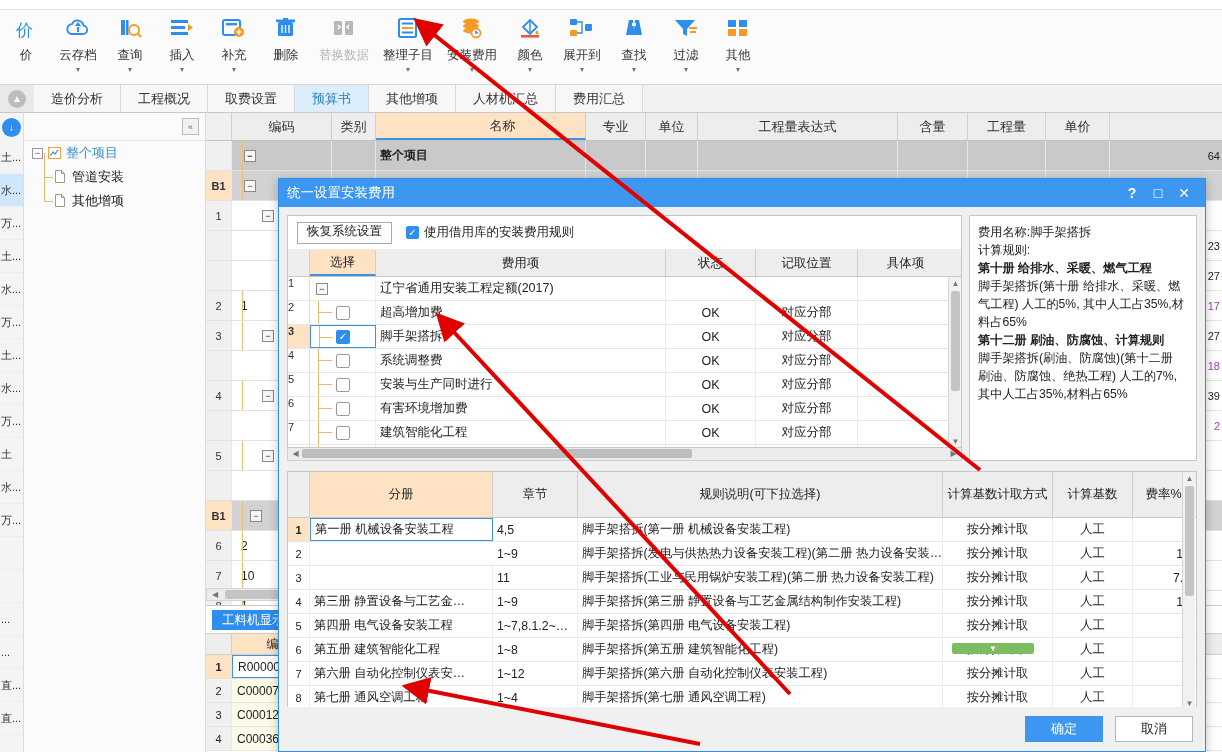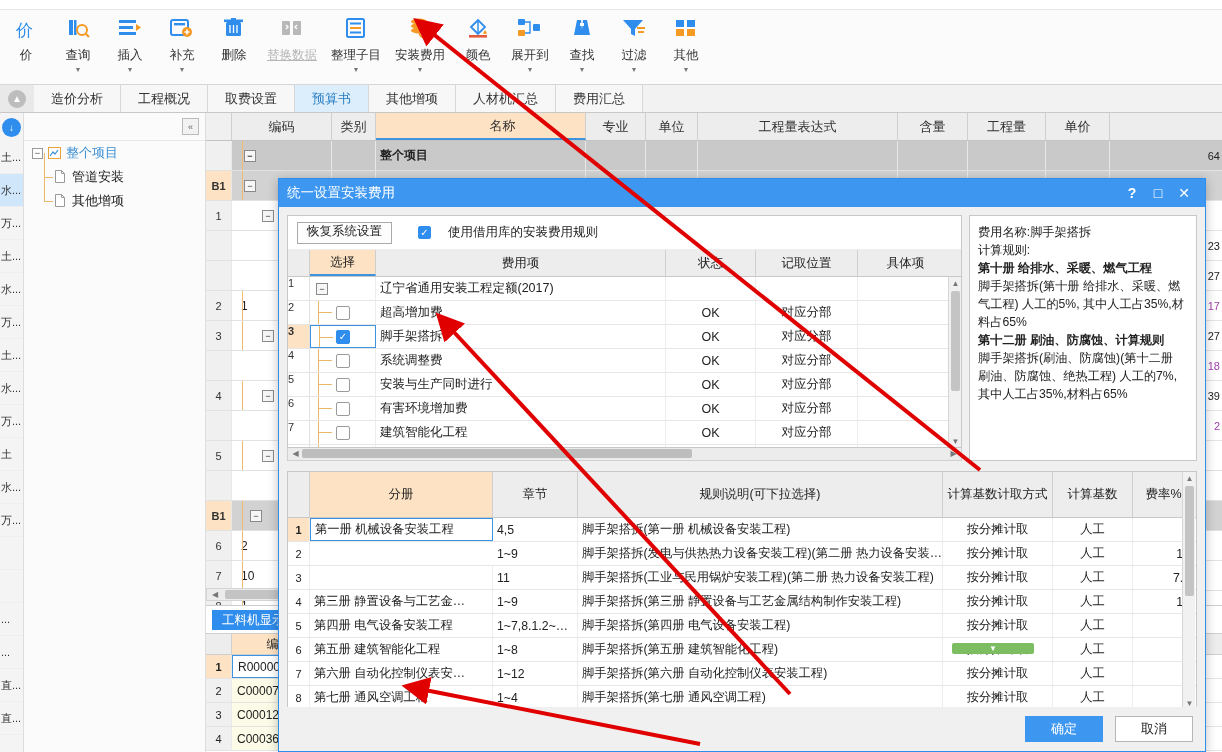--- a/index.html
+++ b/index.html
@@ -21,21 +21,21 @@
   }
   .ribbon-topline { position:absolute; left:0; top:0; width:100%; height:10px; background:#fff; border-bottom:1px solid #e6e6e6;}
   .rb-items { position:absolute; left:0; top:10px; height:74px; display:flex; align-items:flex-start; }
   .rb-item {
     width:52px; height:72px; display:flex; flex-direction:column; align-items:center;
     justify-content:flex-start; padding-top:4px; cursor:default;
   }
   .rb-item.wide { width:64px; }
   .rb-ico { height:30px; width:34px; display:flex; align-items:center; justify-content:center; }
   .rb-lb { font-size:12.5px; color:#333; margin-top:3px; white-space:nowrap; }
-  .rb-item.disabled .rb-lb { color:#b6b6b6;text-decoration:underline; }
+  .rb-item.disabled .rb-lb { color:#b6b6b6; }
   .rb-caret { font-size:7px; color:#777; line-height:8px; margin-top:2px; }
 
   
   .tabstrip {
     position:absolute; left:0; top:85px; width:1222px; height:28px;
     background:#f2f2f2; border-bottom:1px solid #c8c8c8; display:flex; align-items:stretch;
   }
   .tab-collapse { width:34px; display:flex; align-items:center; justify-content:center; background:#e9e9e9; }
   .circbtn { width:18px; height:18px; border-radius:50%; background:#bdbdbd; color:#fff; font-size:10px;
              display:flex; align-items:center; justify-content:center;}
@@ -110,21 +110,21 @@
     position:absolute; left:278px; top:178px; width:928px; height:574px;
     background:#f0f0f0; border:1px solid #2f8ded; box-shadow:0 2px 10px rgba(0,0,0,.25);
   }
   .dlg-title { height:28px; background:#3d97f0; color:#fff; display:flex; align-items:center; padding:0 8px; font-size:13.5px;}
   .dlg-title .sp{ flex:1; }
   .dlg-btn { width:26px;height:22px;display:flex;align-items:center;justify-content:center;color:#fff;font-size:14px;font-weight:bold;}
   .dlg-body { padding:8px 8px 0 8px; }
 
   .upper { display:flex; gap:7px; }
   .ubox { flex:1; background:#fff; border:1px solid #c8c8c8; }
-  .toolrow { height:34px; display:flex; align-items:center; padding:16px 9px; border-bottom:1px solid #ededed;gap:12px;}
+  .toolrow { height:34px; display:flex; align-items:center; padding:16px 9px; border-bottom:1px solid #ededed;}
   .btn-restore { height:22px; padding:0 9px; border:1px solid #aaa; background:#fdfdfd; font-size:12.5px; color:#222;}
   .ck { width:13px;height:13px;background:#2f8ded;border:1px solid #2f8ded;border-radius:2px;color:#fff;
         display:inline-flex;align-items:center;justify-content:center;font-size:10px;margin:0 5px 0 14px;}
   .ck-lb{ font-size:12.5px; }
 
   .fh { display:flex; height:27px; background:#ededed; border-bottom:1px solid #c8c8c8; }
   .fh .c{ display:flex;align-items:center;justify-content:center;border-right:1px solid #cfcfcf;font-size:12.5px;}
   .fh .c.sel{ background:#fde3c4; border-bottom:2px solid #3d93e0;}
   .frow{ display:flex; height:24px; border-bottom:1px solid #e6e6e6; font-size:12.5px;}
   .frow .c{ display:flex;align-items:center;border-right:1px solid #ededed; padding:0 4px;}
@@ -181,20 +181,31 @@
   <div class="ribbon">
     <div class="ribbon-topline"></div>
     <div class="rb-items" id="ribbonItems">
         <div class="rb-item">
           <div class="rb-ico">
             <svg width="28" height="26" viewBox="0 0 28 26">
               <text x="4" y="20" font-size="17" fill="#2f8ded">价</text>
             </svg>
           </div>
           <div class="rb-lb">价</div>
+        </div>
+        <div class="rb-item">
+          <div class="rb-ico">
+            <svg width="28" height="26" viewBox="0 0 28 26">
+              <path d="M7 18 a5 5 0 0 1 1-9.8 a6 6 0 0 1 11.5 1.5 a4 4 0 0 1 -1 8.3 z" fill="none" stroke="#2f8ded" stroke-width="1.8"></path>
+              <path d="M14 16 v-5 m0 -5 l-3.2 4 h6.4z" fill="#2f8ded" stroke="none"></path>
+              <path d="M14 16 v-5" stroke="#2f8ded" stroke-width="2"></path>
+            </svg>
+          </div>
+          <div class="rb-lb">云存档</div>
+          <div class="rb-caret">▼</div>
         </div>
         <div class="rb-item">
           <div class="rb-ico">
             <svg width="28" height="26" viewBox="0 0 28 26">
               <rect x="5" y="4" width="4" height="15" fill="#2f8ded"></rect>
               <rect x="10" y="4" width="2.5" height="15" fill="#2f8ded"></rect>
               <circle cx="18" cy="14" r="5" fill="none" stroke="#f59a23" stroke-width="2"></circle>
               <line x1="22" y1="18" x2="25" y2="21" stroke="#f59a23" stroke-width="2.2"></line>
             </svg>
           </div>

